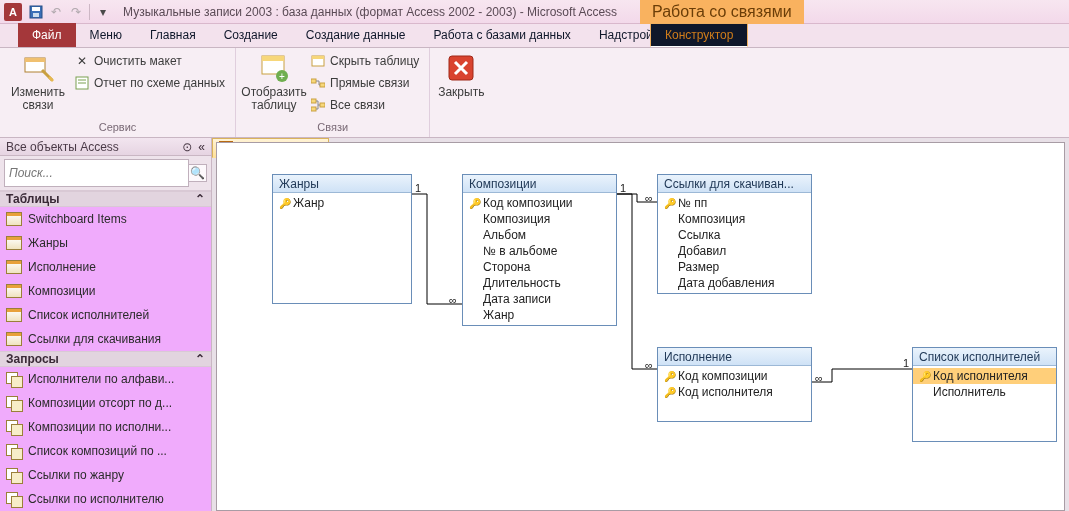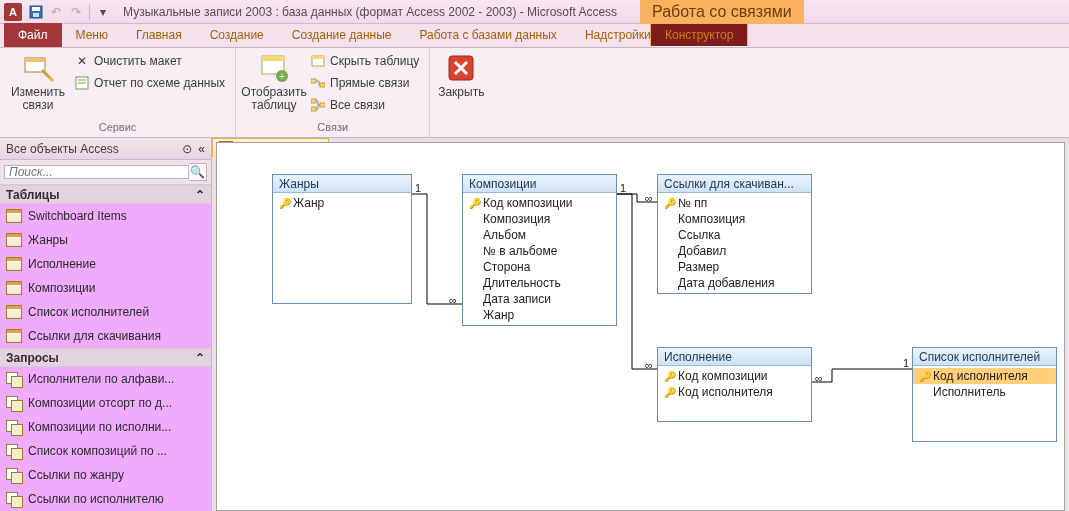--- a/index.html
+++ b/index.html
@@ -8,43 +8,43 @@
   
   .titlebar { height:24px; background:linear-gradient(#f7e6f0,#f3d9ea); display:flex; align-items:center; border-bottom:1px solid #d9b8cc; }
   .app-ico { width:18px; height:18px; margin:0 4px; background:#a4373a; color:#fff; display:flex; align-items:center; justify-content:center; font-weight:bold; font-size:11px; border-radius:2px; }
   .qat-btn { width:20px; height:20px; display:flex; align-items:center; justify-content:center; color:#4a4a4a; }
   .qat-btn.disabled { color:#b0a8ad; }
   .qat-sep { width:1px; height:16px; background:#cdb7c5; margin:0 3px; }
   .titlebar-text { margin-left:10px; color:#5a4a55; font-size:12px; }
   .context-tab-hdr { position:absolute; top:0; left:640px; height:24px; padding:0 12px; background:#f9b25f; color:#6b3e08; display:flex; align-items:center; font-size:16px; }
 
   
-  .ribbon-tabs { height:24px; background:#f3e2ed; display:flex; align-items:flex-end; border-bottom:1px solid #c9b6c3; padding-left:4px; position:relative; }
+  .ribbon-tabs { height:24px; background:#f3e2ed; display:flex; align-items:flex-end; border-bottom:1px solid #c9b6c3; padding-left:18px; position:relative; }
   .file-tab { background:#a4373a; color:#fff; height:24px; padding:0 14px; display:flex; align-items:center; font-size:12px; }
-  .rtab { padding:0 14px; height:24px; display:flex; align-items:center; color:#a16207; cursor:default; }
-  .rtab.context { position:absolute; left:650px; background:#7f1d1d; border:1px solid #f0b060; border-bottom:1px solid #fff; color:#cf7c1a; }
+  .rtab { padding:0 14px; height:24px; display:flex; align-items:center; color:#0f172a; cursor:default; }
+  .rtab.context { position:absolute; left:650px; background:#0f172a; border:1px solid #f0b060; border-bottom:1px solid #fff; color:#cf7c1a; }
 
   
   .ribbon { height:90px; background:#f7eef4; border-bottom:1px solid #c9b6c3; display:flex; }
   .rgroup { border-right:1px solid #e0cedd; padding:2px 6px 0 6px; display:flex; flex-direction:column; }
   .rgroup-body { display:flex; flex:1; align-items:flex-start; }
   .rgroup-title { text-align:center; color:#7a6a76; font-size:11px; height:16px; }
   .bigbtn { display:flex; flex-direction:column; align-items:center; justify-content:flex-start; width:64px; height:68px; padding-top:2px; color:#3c3c3c; text-align:center; line-height:13px; }
   .bigbtn .ico { width:32px; height:32px; margin-bottom:2px; display:flex; align-items:center; justify-content:center; }
   .smallbtn { display:flex; align-items:center; height:22px; padding:0 4px; color:#3c3c3c; }
   .smallbtn .ico { width:16px; height:16px; margin-right:4px; display:flex; align-items:center; justify-content:center; }
   .stack { display:flex; flex-direction:column; }
 
   
   .main { position:absolute; top:138px; bottom:0; left:0; right:0; display:flex; }
   .nav { width:212px; background:#f0abfc; border-right:1px solid #c9b6c3; display:flex; flex-direction:column; }
   .nav-hdr { height:24px; background:linear-gradient(#f2e5ef,#e6d4e2); border-bottom:1px solid #c9b6c3; display:flex; align-items:center; justify-content:space-between; padding:0 6px; color:#4a3a47; font-weight:normal; }
   .nav-hdr .chev { color:#3a2a37; }
   .nav-search { display:flex; align-items:center; padding:3px 4px; background:#eee3eb; border-bottom:1px solid #d9c9d5; }
-  .nav-search input { flex:1; height:14px; border:1px solid #c0b0bc; background:#fff; padding:0 4px; font-style:italic; color:#888; font-size:12px; }
+  .nav-search input { flex:1; height:28px; border:1px solid #c0b0bc; background:#fff; padding:0 4px; font-style:italic; color:#888; font-size:12px; }
   .nav-search .mag { width:18px; height:18px; display:flex; align-items:center; justify-content:center; color:#6a5a67; border:1px solid #c0b0bc; border-left:none; background:#fdf9fc; }
   .nav-group { background:#e2d4df; color:#3a2a37; font-weight:bold; height:20px; display:flex; align-items:center; justify-content:space-between; padding:0 6px; border-top:1px solid #d9c9d5; border-bottom:1px solid #d9c9d5; font-size:12px; }
   .nav-item { display:flex; align-items:center; height:22px; padding:12px 6px; color:#2b2b2b; }
   .nav-item .ti { width:16px; height:14px; margin-right:6px; border:1px solid #9a7f3a; background:linear-gradient(#fff,#f0e3c0); position:relative; }
   .nav-item .ti:before { content:""; position:absolute; top:0; left:0; right:0; height:3px; background:#e8a13a; }
   .nav-item .qi { width:16px; height:14px; margin-right:6px; position:relative; }
   .nav-item .qi:before { content:""; position:absolute; left:0; top:0; width:10px; height:10px; border:1px solid #9a7f3a; background:#fff; }
   .nav-item .qi:after { content:""; position:absolute; left:5px; top:4px; width:10px; height:10px; border:1px solid #9a7f3a; background:#f7edc8; }
 
   

